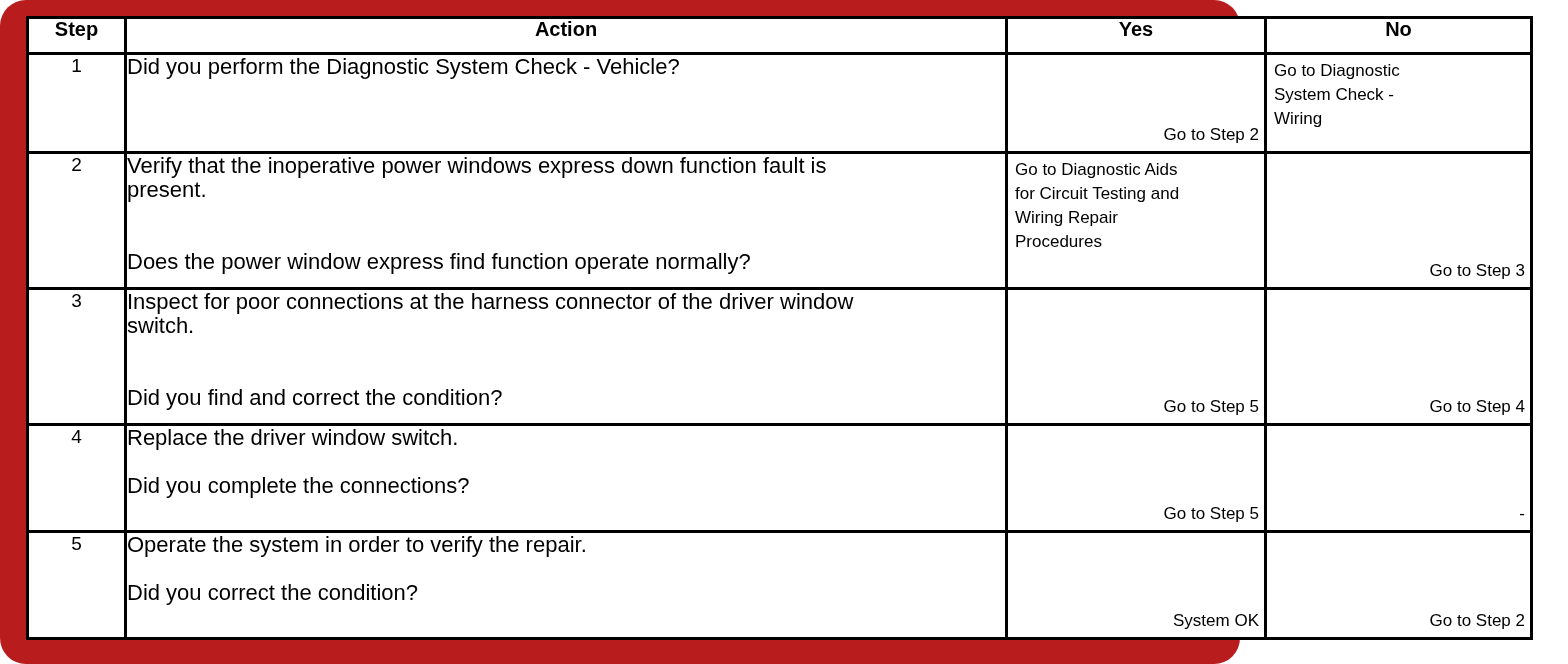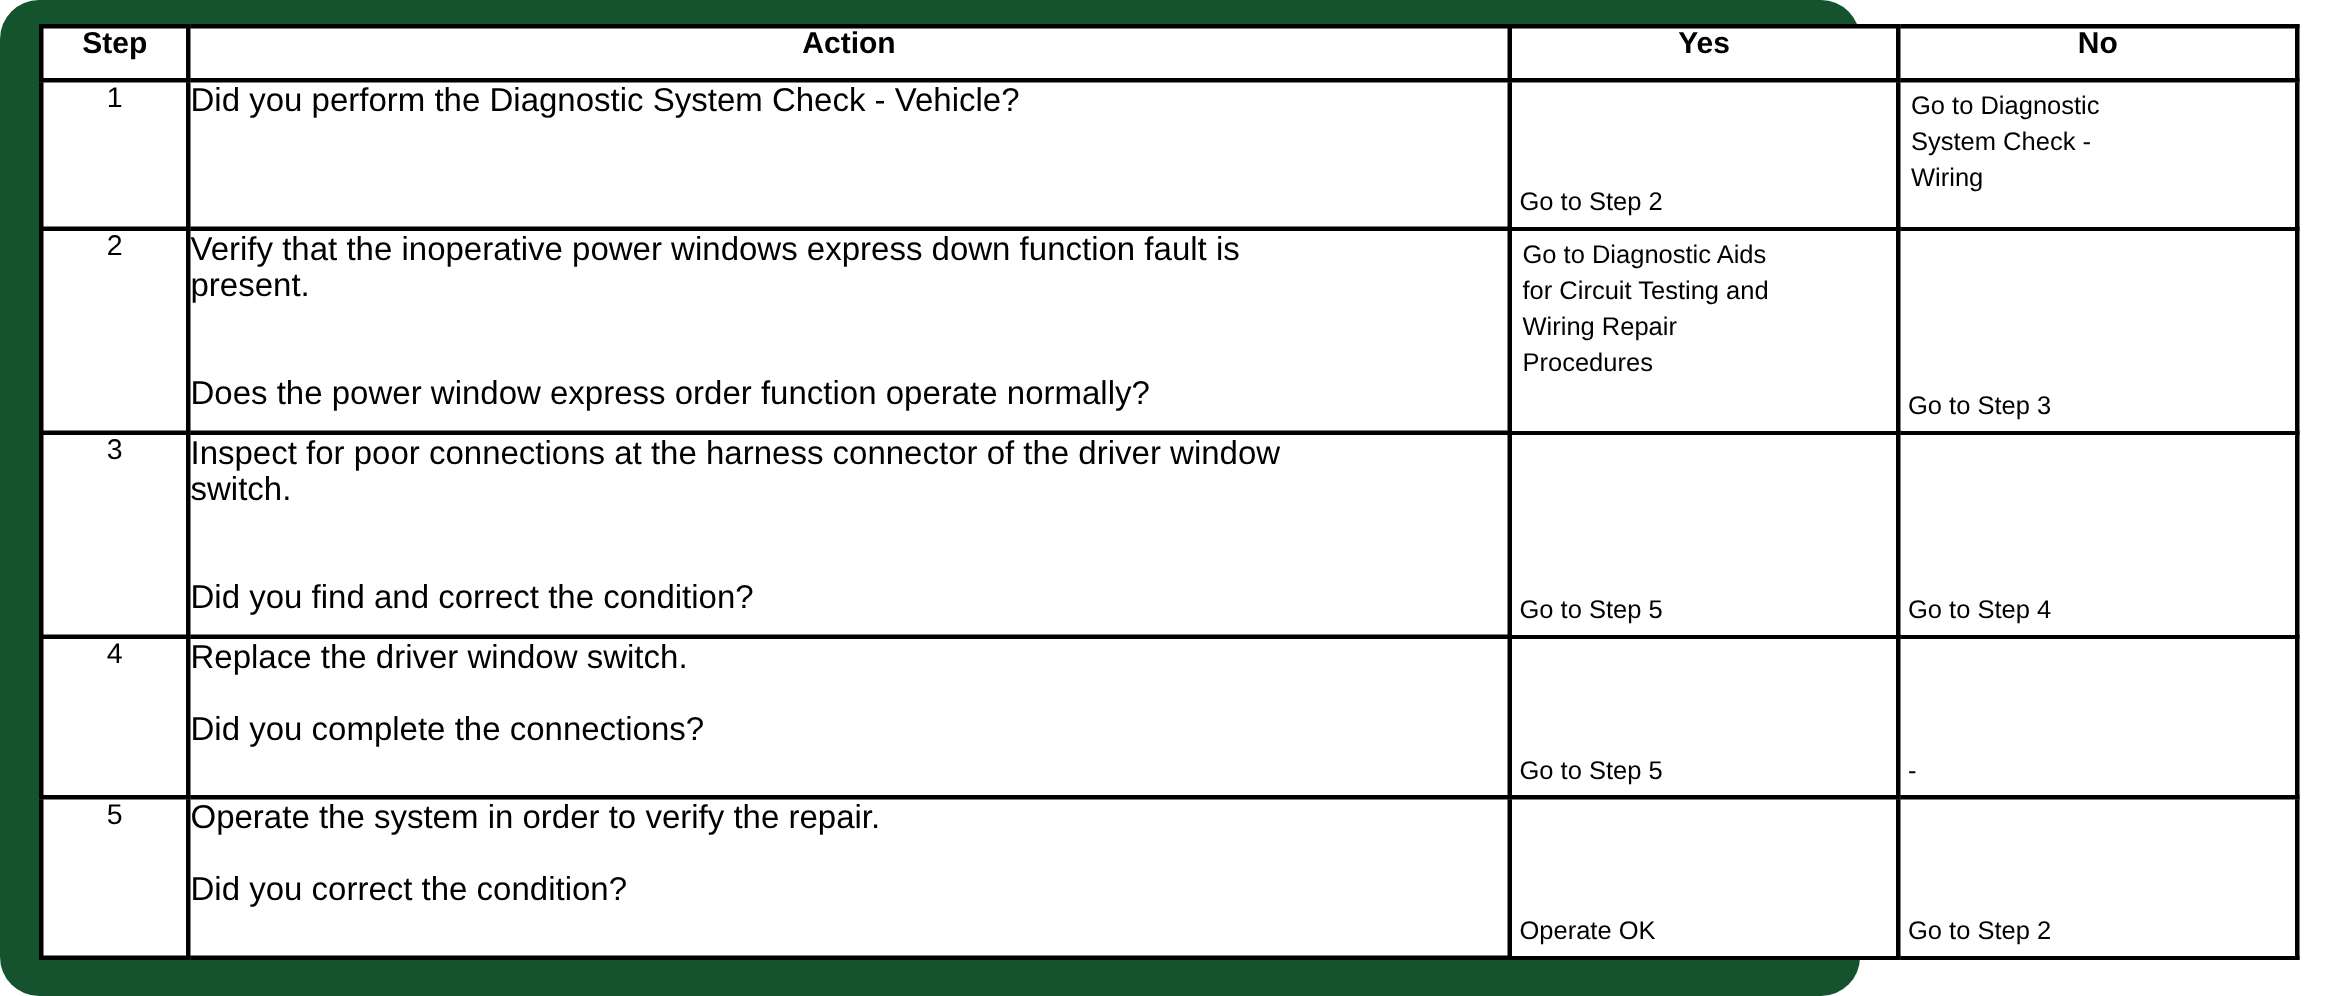--- a/index.html
+++ b/index.html
@@ -13,21 +13,21 @@
     height: 664px;
     font-family: "Liberation Sans", sans-serif;
     color: #000000;
     overflow: hidden;
   }
 
   .sheet {
     position: relative;
     width: 1240px;
     height: 664px;
-    background: #14532d;
+    background: #b91c1c;
     border-radius: 26px;
   }
 
   table.diag {
     position: absolute;
     left: 26px;
     top: 16px;
     width: 1504px;
     border-collapse: collapse;
     table-layout: fixed;
@@ -87,21 +87,21 @@
     padding: 0;
   }
   .ans-box {
     position: absolute;
     left: 0;
     right: 0;
     box-sizing: border-box;
   }
   .ans-bottom-center {
     bottom: 4px;
-    text-align: left;
+    text-align: right;
     padding: 0 5px;
     margin-top: 44px;
   }
   .ans-top-left {
     top: 4px;
     text-align: left;
     padding: 0 6px 0 7px;
   }
   .ans-line {
     font-size: 17px;
@@ -147,21 +147,21 @@
             </div>
           </td>
         </tr>
         <tr style="height: 136px;">
           <td class="step">2</td>
           <td class="action">
             <div class="action-line">Verify that the inoperative power windows express down function fault is</div>
             <div class="action-line">present.</div>
             <div class="action-gap"></div>
             <div class="action-gap"></div>
-            <div class="action-line">Does the power window express order function operate normally?</div>
+            <div class="action-line">Does the power window express find function operate normally?</div>
           </td>
           <td class="answer">
             <div class="ans-box ans-top-left">
               <div class="ans-line">Go to Diagnostic Aids</div>
               <div class="ans-line">for Circuit Testing and</div>
               <div class="ans-line">Wiring Repair</div>
               <div class="ans-line">Procedures</div>
             </div>
           </td>
           <td class="answer">
@@ -210,21 +210,21 @@
         </tr>
         <tr style="height: 107px;">
           <td class="step">5</td>
           <td class="action">
             <div class="action-line">Operate the system in order to verify the repair.</div>
             <div class="action-gap"></div>
             <div class="action-line">Did you correct the condition?</div>
           </td>
           <td class="answer">
             <div class="ans-box ans-bottom-center">
-              <div class="ans-line">Operate OK</div>
+              <div class="ans-line">System OK</div>
             </div>
           </td>
           <td class="answer">
             <div class="ans-box ans-bottom-center">
               <div class="ans-line">Go to Step 2</div>
             </div>
           </td>
         </tr>
       </tbody>
   </table>

